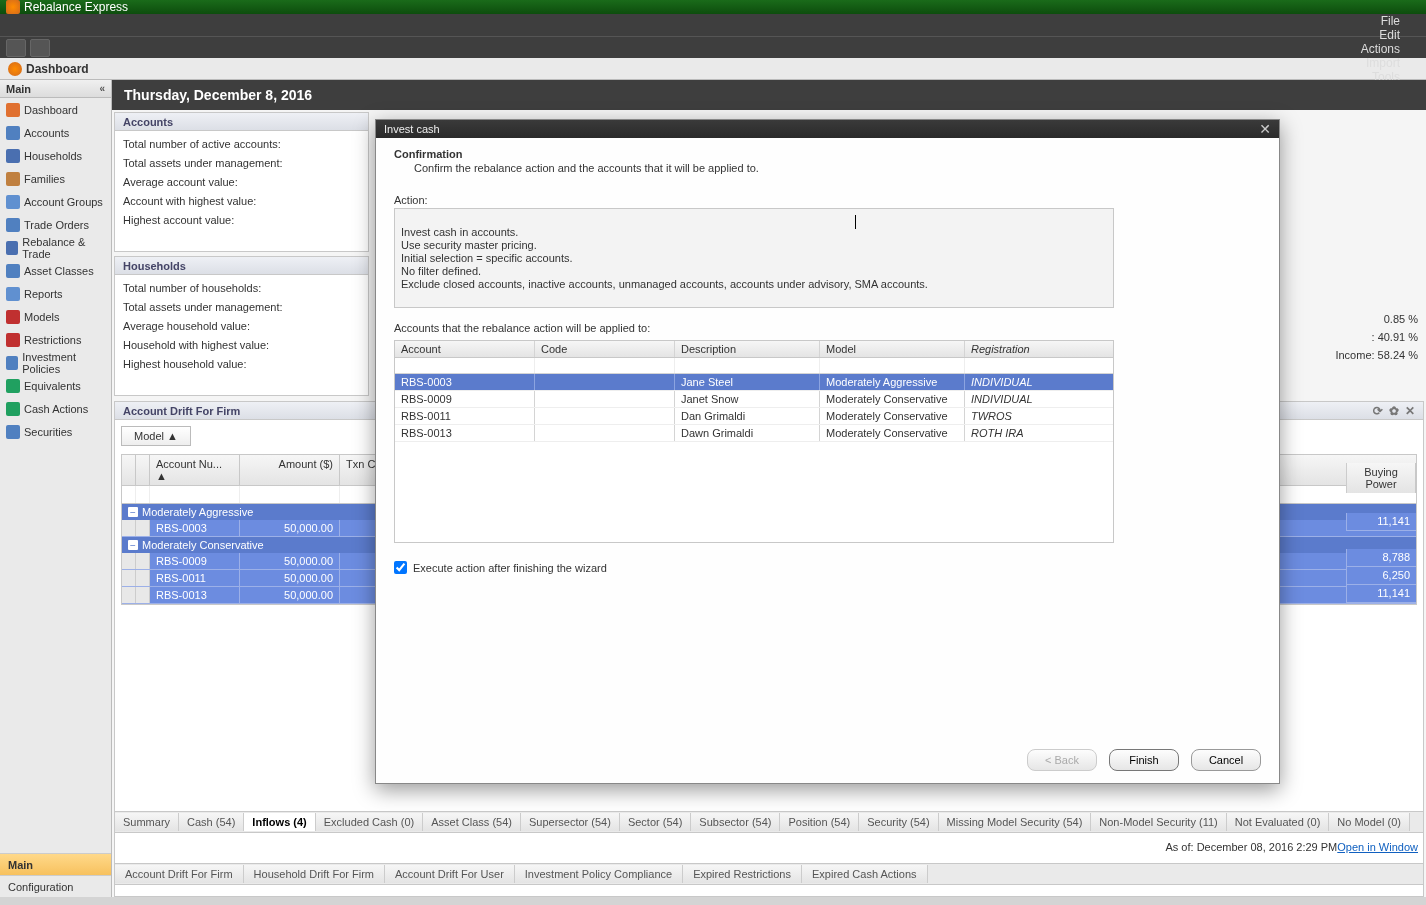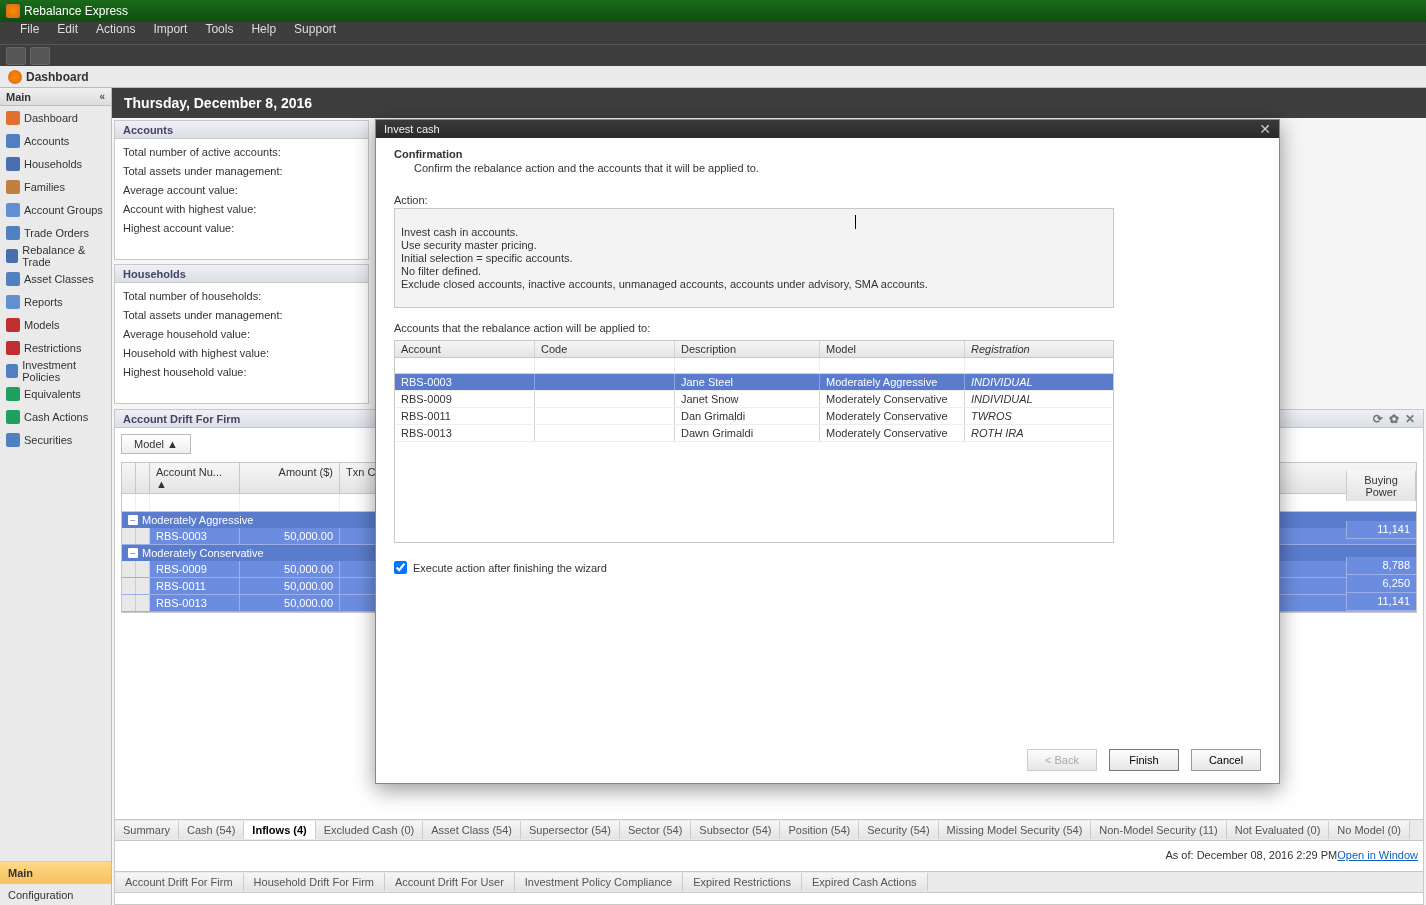--- a/index.html
+++ b/index.html
@@ -1,23 +1,23 @@
 <!DOCTYPE html>
 <html><head>
 <meta charset="utf-8">
 <style>
 * { box-sizing: border-box; margin: 0; padding: 0; font-family: "Segoe UI", Tahoma, sans-serif; }
 body { background: #d4d4d4; width: 1426px; height: 905px; overflow: hidden; position: relative; font-size: 11px; color: #333; }
 
 
-.titlebar { height: 22px; background: linear-gradient(#1a6b1a, #0d4d0d); color: #fff; display: flex; align-items: center; padding: 0 6px; font-size: 12px; }
+.titlebar { height: 14px; background: linear-gradient(#1a6b1a, #0d4d0d); color: #fff; display: flex; align-items: center; padding: 0 6px; font-size: 12px; }
 .titlebar .app-icon { width: 14px; height: 14px; background: radial-gradient(circle, #ff8c00, #d2691e); border-radius: 2px; margin-right: 4px; }
 
 
-.menubar { height: 22px; background: #3e3e3e; color: #ddd; display: flex; align-items: flex-start; padding: 0 20px; font-size: 12px; }
+.menubar { height: 22px; background: #3e3e3e; color: #ddd; display: flex; align-items: flex-end; padding: 0 8px; font-size: 12px; flex-direction: column; }
 .menubar span { margin-right: 18px; cursor: default; }
 
 
 .toolbar { height: 22px; background: #3e3e3e; border-top: 1px solid #555; display: flex; align-items: center; padding: 0 6px; gap: 4px; }
 .toolbar .tbtn { width: 20px; height: 18px; background: #555; border: 1px solid #666; border-radius: 2px; }
 
 
 .dash-header { height: 22px; background: #eaeaea; border-bottom: 1px solid #bbb; padding: 0 8px; display: flex; align-items: center; font-size: 12px; font-weight: bold; color: #333; }
 .dash-header .icon { width: 14px; height: 14px; background: radial-gradient(circle, #ff8c00, #d2691e); border-radius: 50%; margin-right: 4px; }
 
@@ -100,21 +100,21 @@
 .tbl-head div, .tbl-row div { padding: 2px 6px; border-right: 1px solid #d4d4d4; font-size: 11px; }
 .tc1 { width: 140px; } .tc2 { width: 140px; } .tc3 { width: 145px; } .tc4 { width: 145px; } .tc5 { width: 148px; border-right:none !important;font-style:italic;}
 .tbl-filter { display: flex; height: 16px; background:#fff; border-bottom:1px solid #d4d4d4;}
 .tbl-filter div { border-right:1px solid #eee;}
 .tbl-row { display: flex; border-bottom:1px solid #eee;}
 .tbl-row.sel { background: #5b7bcc; color: #fff; }
 .tbl-row.sel div { border-right-color: #8ca4e0; }
 .tbl-space { height: 100px; }
 .chk-row { margin-top: 18px; display:flex; align-items:center; gap:6px;}
 .modal-buttons { position: absolute; right: 18px; bottom: 12px; display: flex; gap: 12px; }
-.modal-buttons button { width: 70px; height: 22px; font-size: 11px; border: 1px solid #999; background: linear-gradient(#fdfdfd,#e6e6e6); border-radius: 0; }
+.modal-buttons button { width: 70px; height: 22px; font-size: 11px; border: 1px solid #999; background: linear-gradient(#fdfdfd,#e6e6e6); border-radius: 8px; }
 .modal-buttons button.disabled { color: #aaa; border-color:#ccc; }
 .modal-buttons button.primary { border-color:#777;}
 
 </style>
 </head>
 <body>
 
 <div class="titlebar">
   <div class="app-icon"></div>
   <span>Rebalance Express</span>
@@ -240,20 +240,25 @@
         </div>
         <div class="panel-body" id="households-rows">
             <div class="row">Total number of households:</div>
             <div class="row">Total assets under management:</div>
             <div class="row">Average household value:</div>
             <div class="row">Household with highest value:</div>
             <div class="row">Highest household value:</div>
           </div>
       </div>
 
+      <div class="right-stats">
+        <div>0.85 %</div>
+        <div>: 40.91 %</div>
+        <div>Income: 58.24 %</div>
+      </div>
 
       <div class="drift-panel">
         <div class="drift-head">
           <span>Account Drift For Firm</span>
           <span class="refresh">
             <span>⟳</span>
             <span>✿</span>
             <span>✕</span>
           </span>
         </div>

